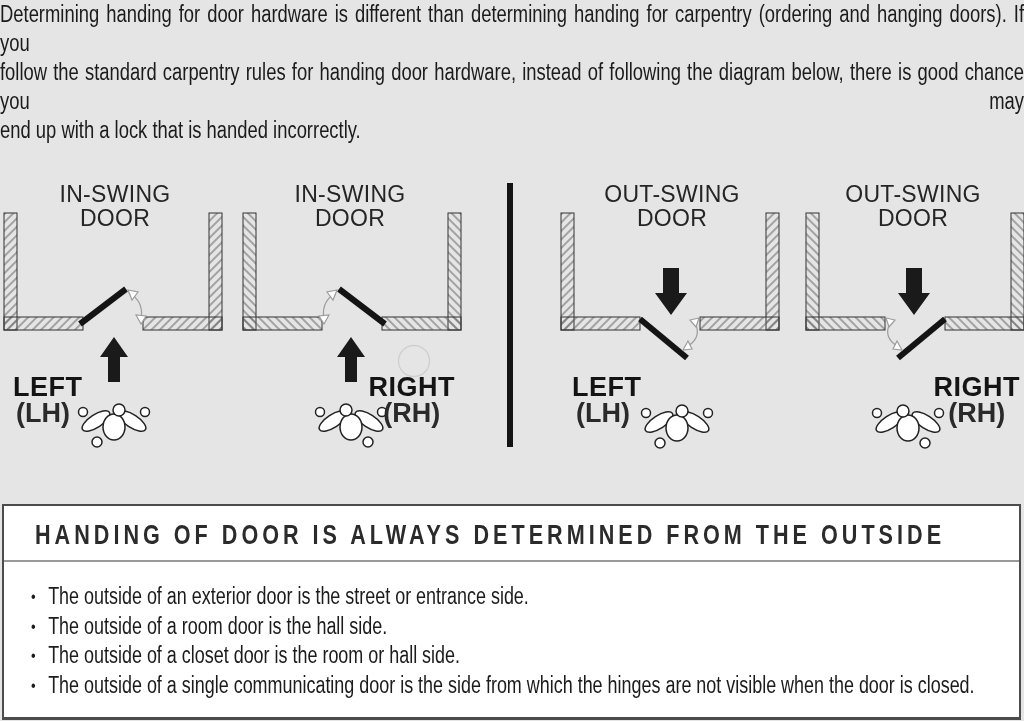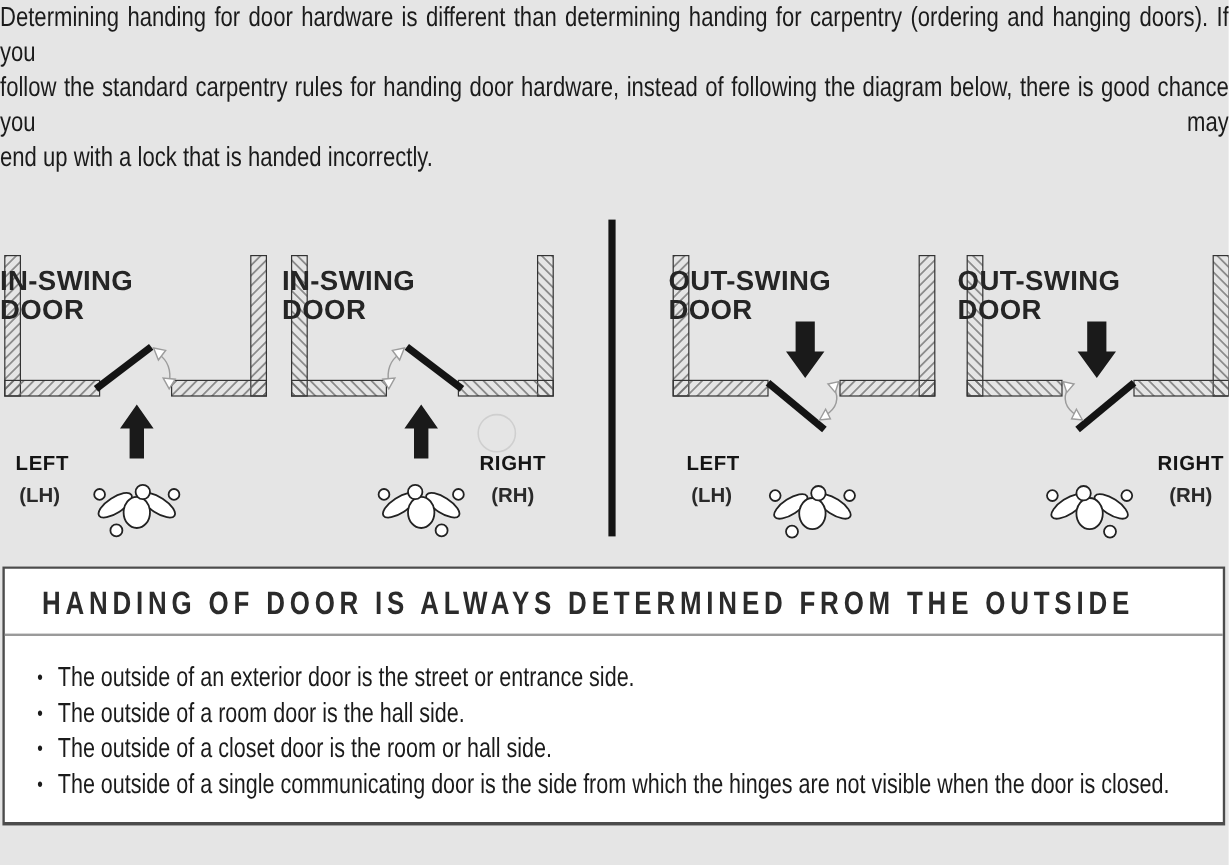--- a/index.html
+++ b/index.html
@@ -13,42 +13,42 @@
     transform:scaleX(0.8); transform-origin:0 0;
     font-size:23px; line-height:29px; color:#1b1b1b;
   }
   .intro .jline { text-align:justify; text-align-last:justify; }
   .intro .lastline { text-align:left; }
 
   
   .diag { position:absolute; top:180px; width:230px; height:275px; }
   .diag svg { position:absolute; left:0; top:0; }
   .diag .dtitle {
-    position:absolute; top:2px; left:0; right:0; 
-    font-weight:bold; font-size:23px; line-height:24px; letter-spacing:0.3px; color:#252525;margin-top:40px;
-  }
-  .hand-label { position:absolute; top:194px; font-size:17px; line-height:26px; color:#141414; }
+    position:absolute; top:2px; left:0; right:0; text-align:center;
+    font-weight:normal; font-size:23px; line-height:24px; letter-spacing:0.3px; color:#252525;
+  }
+  .hand-label { position:absolute; top:194px; font-size:27px; line-height:26px; color:#141414; }
   .hand-label .hand { font-weight:bold; letter-spacing:0.5px; }
   .hand-label .abbr { color:#2a2a2a;font-weight:bold; }
   .d1 { left:0; }
   .d2 { left:235px; }
   .d3 { left:557px; }
   .d4 { left:798px; }
   .d1 .hand-label { left:13px; text-align:left; }
   .d1 .hand-label .abbr { margin-left:3px; }
   .d2 .hand-label { right:10px; text-align:center; }
   .d3 .hand-label { left:15px; text-align:left; }
   .d3 .hand-label .abbr { margin-left:4px; }
   .d4 .hand-label { right:8px; text-align:center; }
 
   .divider-bar { position:absolute; left:507px; top:183px; width:6px; height:264px; background:#141414; }
 
   
   .note-box {
-    position:absolute; left:2px; top:472px; width:1019px; height:216px;
+    position:absolute; left:2px; top:504px; width:1019px; height:216px;
     border:2px solid #4c4c4c; border-bottom-width:3px; background:#fff; box-sizing:border-box;
   }
   .note-title-row { height:54px; border-bottom:2px solid #9a9a9a; position:relative; }
   .note-title {
     position:absolute; left:31px; top:16px; white-space:nowrap;
     transform:scaleX(0.8); transform-origin:0 0;
     font-weight:bold; font-size:27px; line-height:27px; letter-spacing:5px; color:#2b2b2b;
   }
   .note-list {
     position:absolute; left:27px; top:76px; width:1270px;

